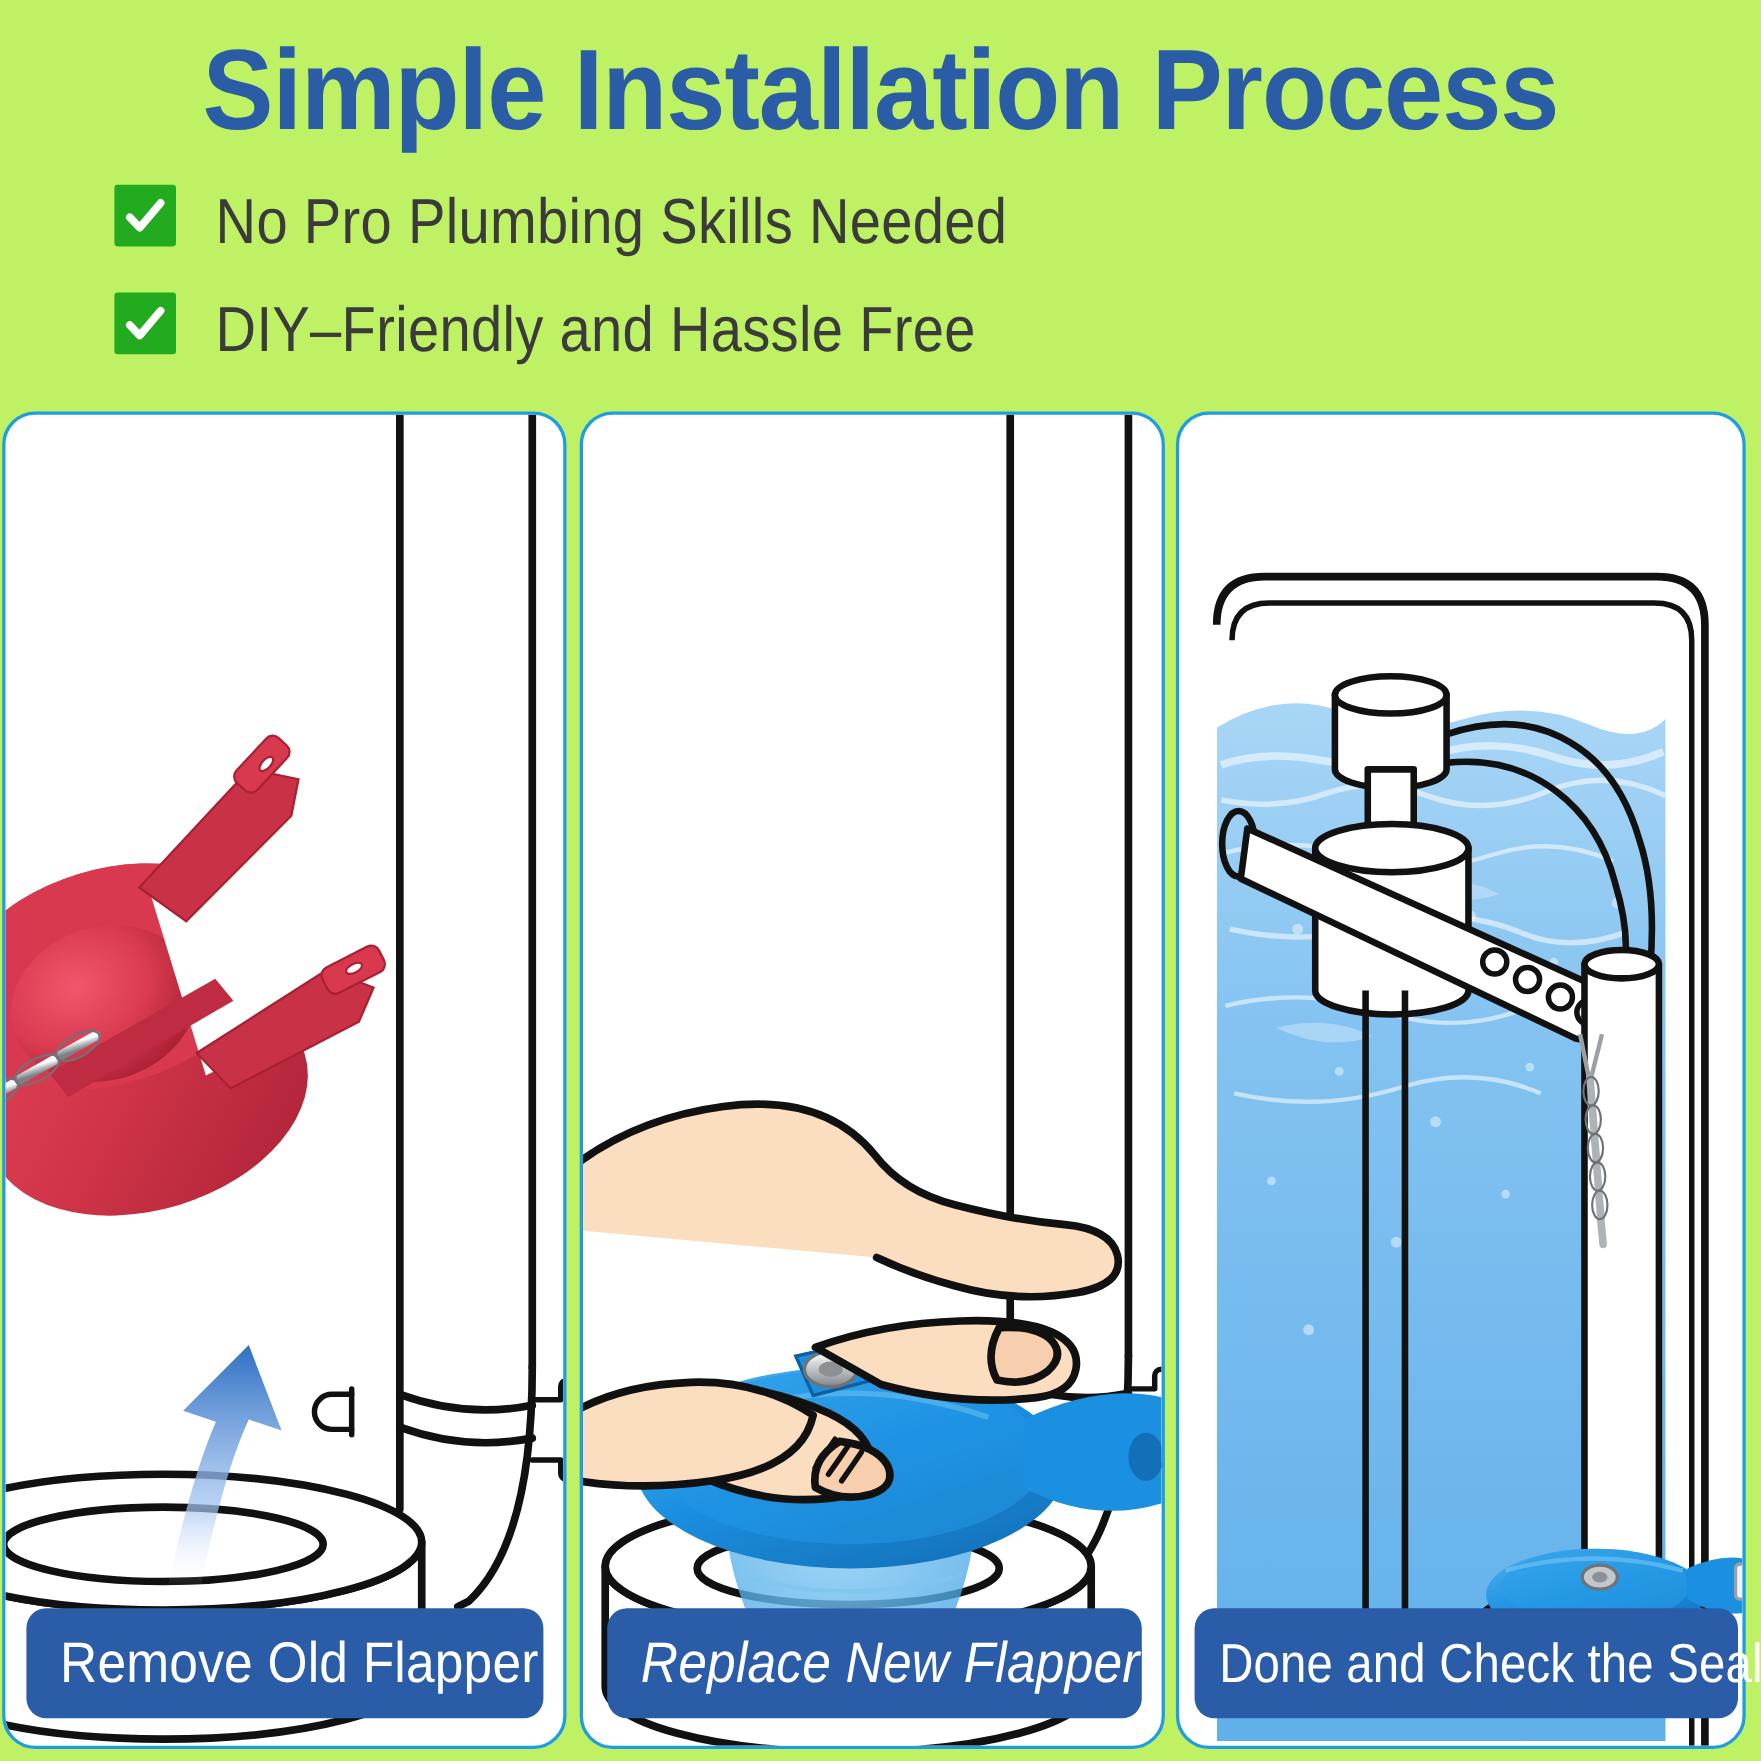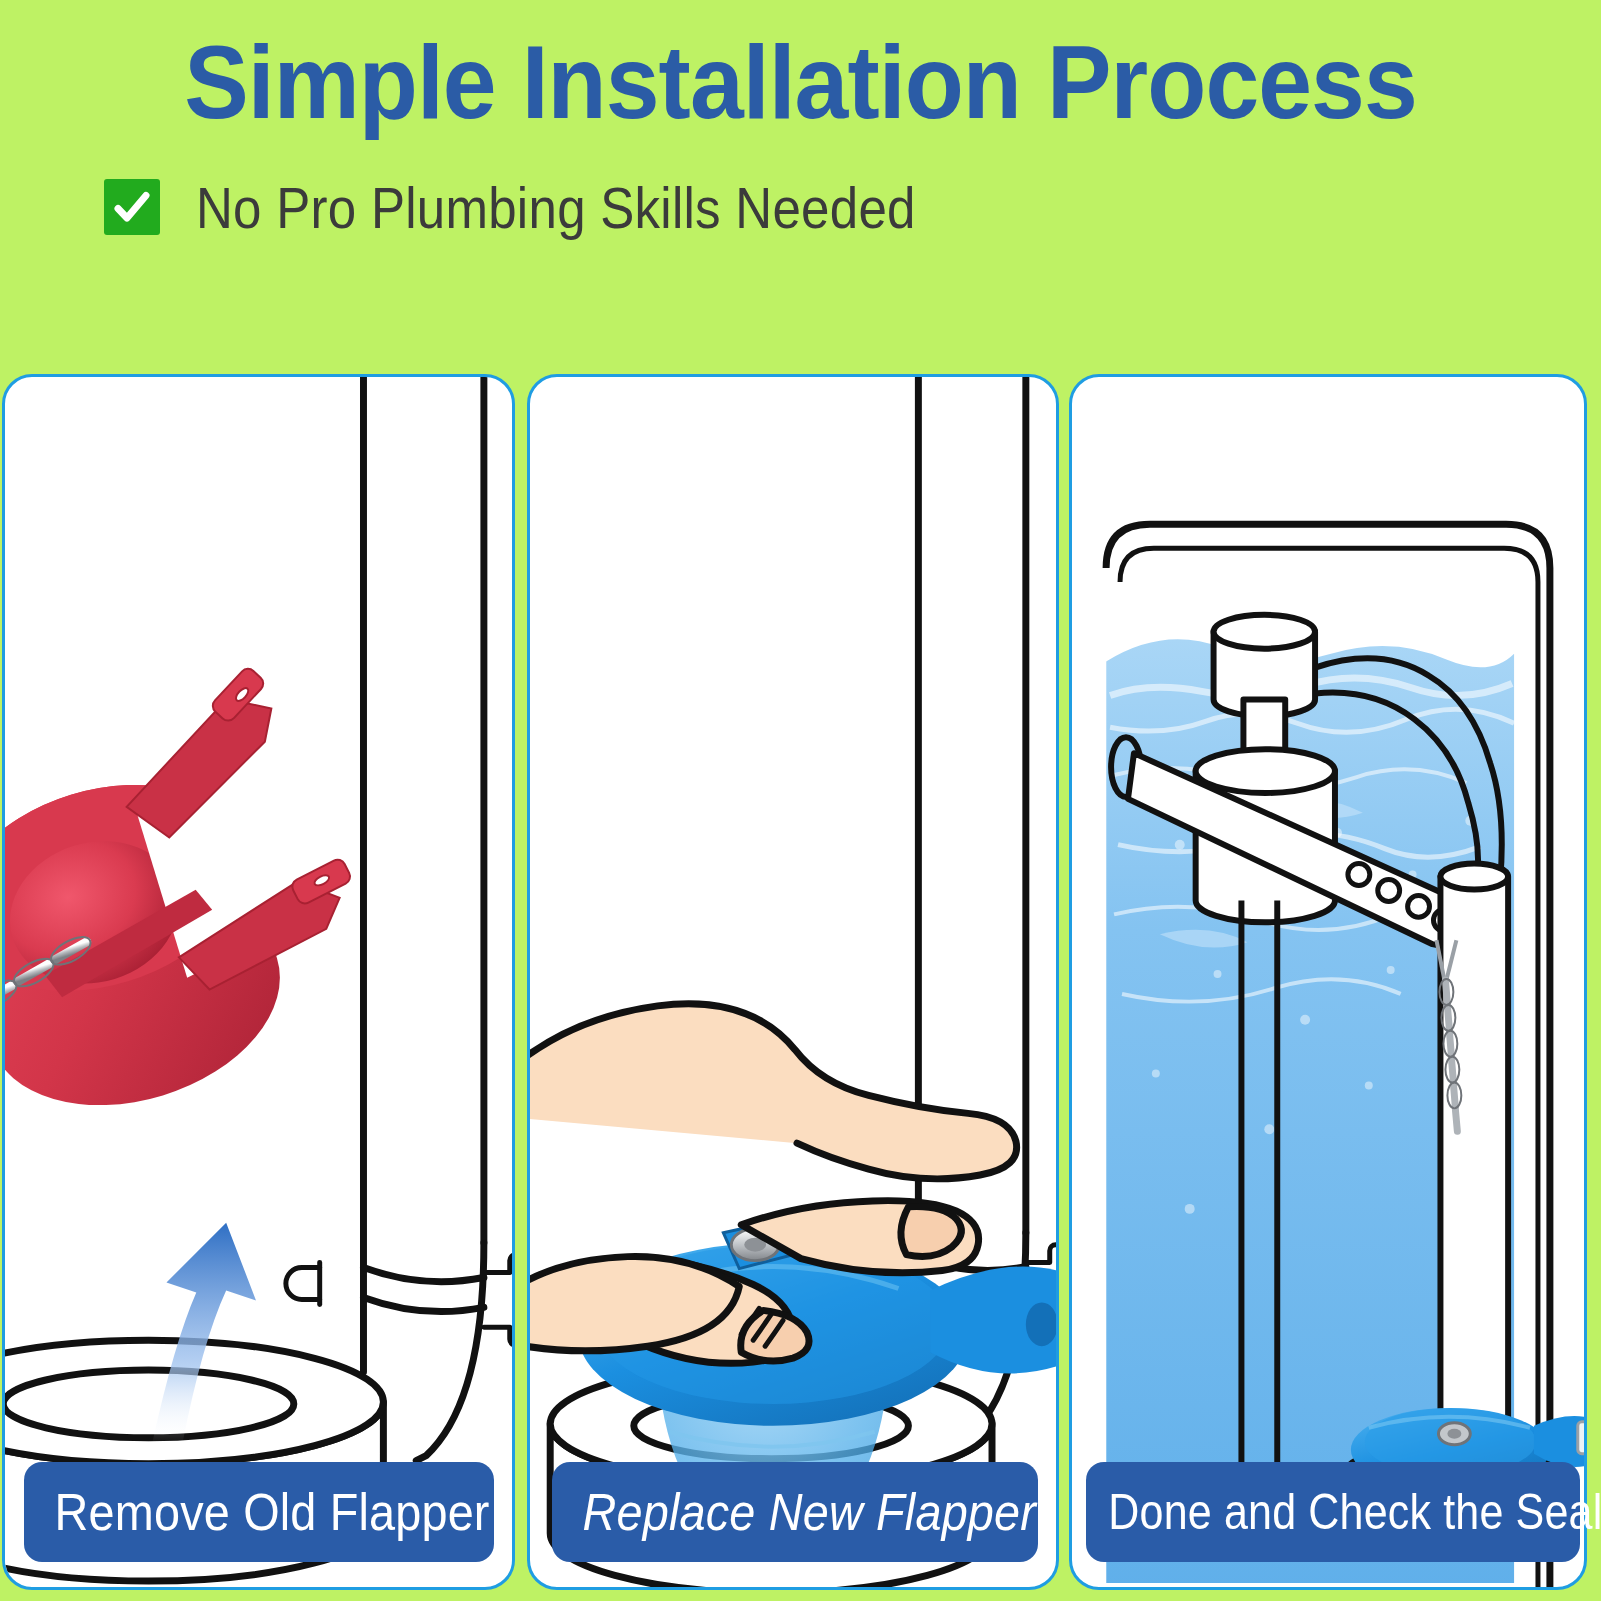--- a/index.html
+++ b/index.html
@@ -10,21 +10,21 @@
   .title{
     position:absolute;left:0;top:26px;width:1601px;text-align:center;
     font-family:"Liberation Sans",sans-serif;
     font-weight:700;font-size:104px;line-height:1.08;
     letter-spacing:-1px;
     color:#2b5ca6;
     transform:scaleX(.93);transform-origin:50% 50%;
     white-space:nowrap;
   }
   .bullets{position:absolute;left:104px;top:168px;width:1300px;}
-  .bullet{display:flex;align-items:center;height:78px;margin-bottom:20px;}
+  .bullet{display:flex;align-items:flex-start;height:78px;margin-bottom:20px;}
   .checkbox{
     width:56px;height:56px;background:#22ab1e;border-radius:3px;
     display:flex;align-items:center;justify-content:center;flex:0 0 auto;
     box-shadow:0 0 0 0 rgba(0,0,0,0);
   }
   .checkbox svg{display:block;}
   .bullet-label{
     margin-left:36px;
     font-family:"Liberation Sans",sans-serif;
     font-size:58px;font-weight:400;color:#3b3b3b;
@@ -71,20 +71,28 @@
 
     <div class="bullet">
       <span class="checkbox">
         <svg width="40" height="40" viewBox="0 0 40 40" aria-hidden="true">
           <path d="M6 21.5 L15 31 L34 8.5" fill="none" stroke="#ffffff" stroke-width="7" stroke-linecap="round" stroke-linejoin="round"></path>
         </svg>
       </span>
       <span class="bullet-label">No Pro Plumbing Skills Needed</span>
     </div>
 
+    <div class="bullet">
+      <span class="checkbox">
+        <svg width="40" height="40" viewBox="0 0 40 40" aria-hidden="true">
+          <path d="M6 21.5 L15 31 L34 8.5" fill="none" stroke="#ffffff" stroke-width="7" stroke-linecap="round" stroke-linejoin="round"></path>
+        </svg>
+      </span>
+      <span class="bullet-label">DIY–Friendly and Hassle Free</span>
+    </div>
 
   </div>
 
   <div class="panel" id="panel-1">
     <div class="panel-art">
       <svg viewBox="0 0 513 1216" preserveAspectRatio="xMidYMid slice" aria-hidden="true">
         <defs>
           <linearGradient id="arrowGrad1" x1="0" y1="1" x2="0" y2="0">
             <stop offset="0%" stop-color="#ffffff" stop-opacity="0"></stop>
             <stop offset="35%" stop-color="#9fc2ef" stop-opacity=".75"></stop>

